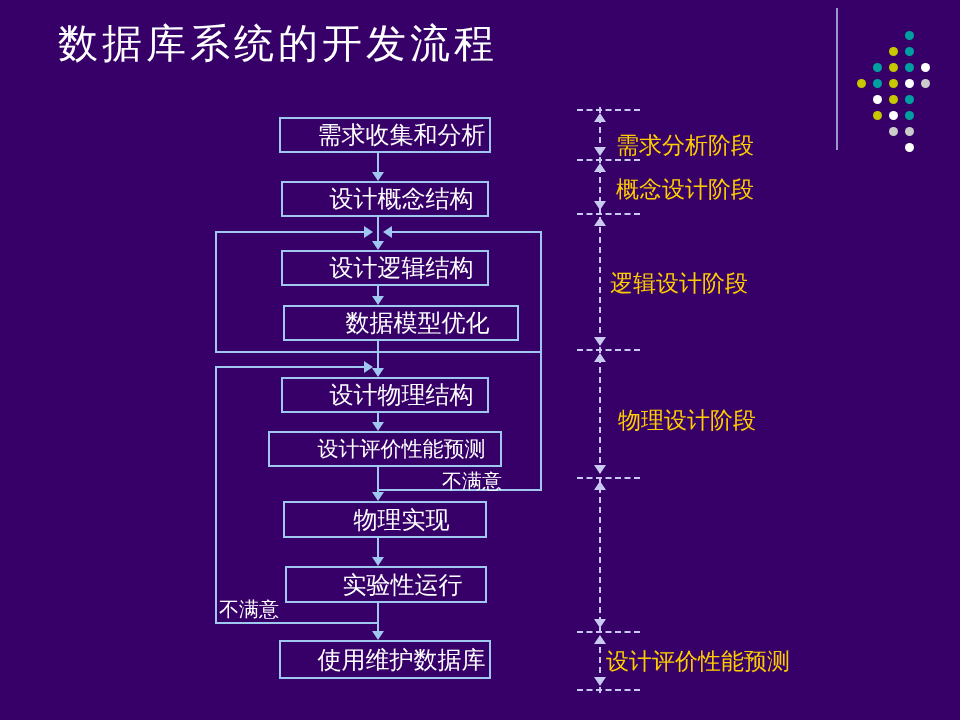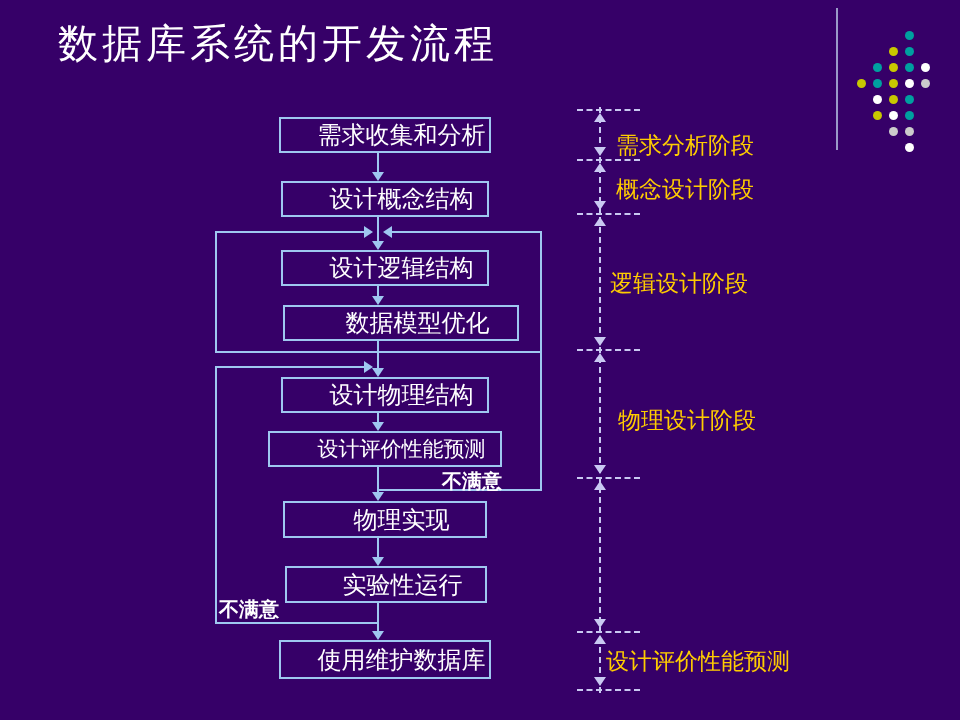--- a/index.html
+++ b/index.html
@@ -18,21 +18,21 @@
     color:#ffffff;font-size:24px;display:flex;align-items:center;justify-content:center;
     white-space:nowrap;background:transparent;padding-left:33px;
   }
   
   .vl{position:absolute;width:2px;background:#9fc7f0;}
   .hl{position:absolute;height:2px;background:#9fc7f0;}
   .ah{position:absolute;width:0;height:0;}
   .ah.down{border-left:6px solid transparent;border-right:6px solid transparent;border-top:9px solid #9fc7f0;}
   .ah.rightp{border-top:6px solid transparent;border-bottom:6px solid transparent;border-left:9px solid #9fc7f0;}
   .ah.leftp{border-top:6px solid transparent;border-bottom:6px solid transparent;border-right:9px solid #9fc7f0;}
-  .fb{position:absolute;color:#ffffff;font-size:20px;font-weight:bold;white-space:nowrap;}
+  .fb{position:absolute;color:#ffffff;font-size:20px;font-weight:normal;white-space:nowrap;}
   
   .tlv{position:absolute;width:0;border-left:2px dashed #c9c9f2;}
   .tick{position:absolute;height:0;border-top:2px dashed #c9c9f2;}
   .tl-ah{position:absolute;width:0;height:0;}
   .tl-ah.up{border-left:6px solid transparent;border-right:6px solid transparent;border-bottom:9px solid #c9c9f2;}
   .tl-ah.dn{border-left:6px solid transparent;border-right:6px solid transparent;border-top:9px solid #c9c9f2;}
   .phase{position:absolute;color:#ffcc00;font-size:23px;white-space:nowrap;}
   
   .decor-line{position:absolute;left:836px;top:8px;width:2px;height:142px;background:#9a9ac8;}
   .dot{position:absolute;width:9px;height:9px;border-radius:50%;}

